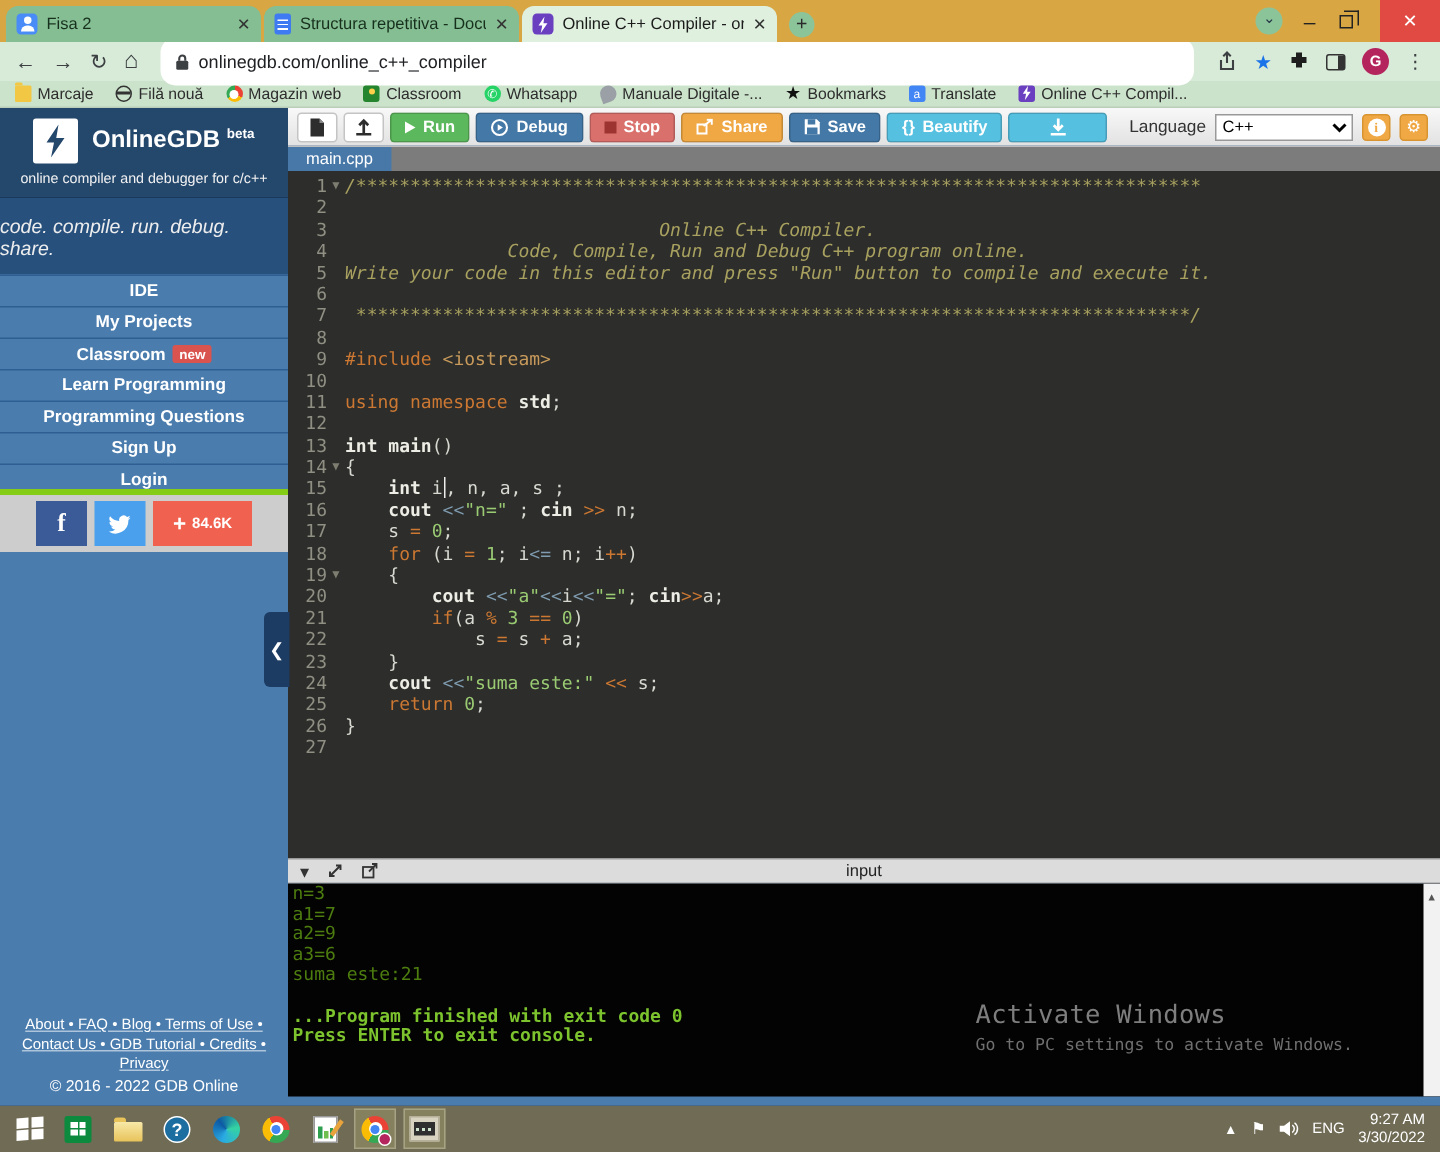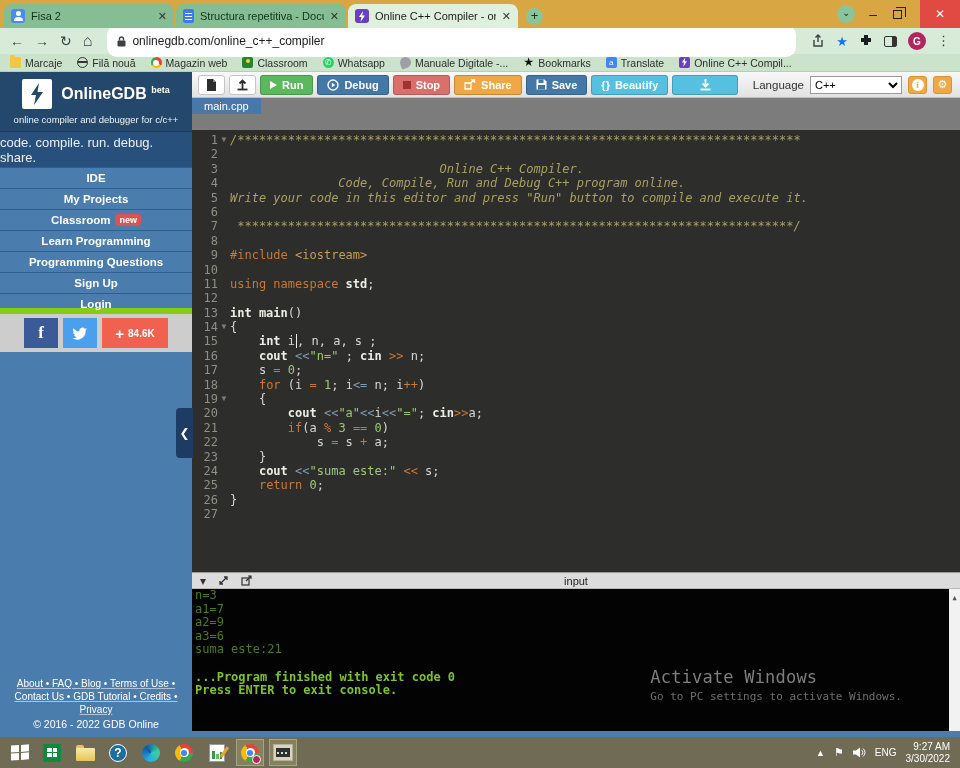--- a/index.html
+++ b/index.html
@@ -59,23 +59,23 @@
   
   .page{height:665px;display:flex;background:#4A7CAD;position:relative}
 
   .sidebar{width:192px;flex:none;display:flex;flex-direction:column;background:#4A7CAD;color:#fff}
   .sb-head{background:#24476C;text-align:center;padding:7px 4px 6px}
   .logo-row{display:flex;align-items:center;justify-content:center;gap:9px}
   .logo-box{width:30px;height:30px;background:#fff;border-radius:2px;display:flex;align-items:center;justify-content:center}
   .logo-title{font-size:16px;font-weight:bold}
   .logo-title sup{font-size:9px;font-weight:bold}
   .sb-sub{font-size:9.5px;margin-top:5px;color:#f2f2f2}
-  .sb-tag{background:#28507D;border-top:1px solid #1A3859;height:36px;display:flex;align-items:center;justify-content:center;font-size:13px;color:#eee}
+  .sb-tag{background:#28507D;border-top:1px solid #1A3859;height:52px;display:flex;align-items:center;justify-content:center;font-style:italic;font-size:13px;color:#eee}
   .menu-item{height:21px;line-height:20px;text-align:center;font-size:11.5px;font-weight:bold;background:#4A7CAD;border-top:1px solid #2E5E92;color:#fff}
-  .menu-item:last-of-type{border-bottom:6px solid #84cc16}
+  .menu-item:last-of-type{border-bottom:4px solid #84cc16}
   .badge{background:#D9534F;color:#fff;font-size:9px;font-weight:bold;padding:1px 4px;border-radius:2px;margin-left:5px;vertical-align:1px}
   .social{height:38px;background:#CDCDCD;display:flex;align-items:center;justify-content:center;gap:5px}
   .sbtn{height:30px;display:flex;align-items:center;justify-content:center;color:#fff}
   .sbtn-fb{width:34px;background:#3A5A98;font-family:"Liberation Serif",serif;font-weight:bold;font-size:17px}
   .sbtn-tw{width:34px;background:#4AA0EC}
   .sbtn-share{width:66px;background:#F0614F;gap:4px;font-weight:bold}
   .sbtn-share .plus{font-size:15px}
   .sbtn-share .cnt{font-size:10px}
   .sb-fill{flex:1}
   .sb-foot{text-align:center;font-size:10px;line-height:13px;padding:0 8px 6px;color:#fff}
@@ -95,21 +95,21 @@
   .b-run{background:#5CB85C}.b-debug{background:#4478A6}.b-stop{background:#D9706C}
   .b-share{background:#F0A844}.b-save{background:#4478A6}.b-beaut{background:#56C0E0}.b-dl{background:#56C0E0;width:66px;justify-content:center}
   .play{width:0;height:0;border-left:7px solid #fff;border-top:4.5px solid transparent;border-bottom:4.5px solid transparent}
   .stop-sq{width:8px;height:8px;background:#9E3431}
   .lang-wrap{margin-left:auto;display:flex;align-items:center;gap:6px;padding-right:2px}
   .lang-label{font-size:11.5px;color:#333}
   .lang-select{height:18px;font-size:11px;width:92px;border:1px solid #999;background:#fff;font-family:"Liberation Sans",sans-serif}
   .obtn{width:19px;height:18px;background:#F0A844;border:1px solid #D89430;border-radius:3px;color:#fff;display:flex;align-items:center;justify-content:center;font-size:11px}
   .info-dot{width:12px;height:12px;border-radius:50%;background:#fff;color:#F0A844;font-size:9px;font-weight:bold;font-family:"Liberation Serif",serif;display:flex;align-items:center;justify-content:center}
 
-  .filetabs{height:32px;background:#7C7C7C;display:flex}
+  .filetabs{height:16px;background:#7C7C7C;display:flex}
   .filetab{height:16px;line-height:16px;padding:0 12px;background:#4878A8;color:#fff;font-size:11px}
 
   
   .editor{flex:1;background:#2D2D2B;overflow:hidden;padding-top:3px;font-family:"DejaVu Sans Mono",monospace;font-size:12px}
   .cl{display:flex;height:14.4px;line-height:14.4px;white-space:pre}
   .ln{width:26px;text-align:right;color:#8F8F83;flex:none}
   .fold{width:12px;text-align:center;color:#7d7d70;font-size:8px;flex:none}
   .ct{flex:1;white-space:pre}
   .cm{color:#A8A15F;font-style:italic}
   .kw{color:#CC7832}

